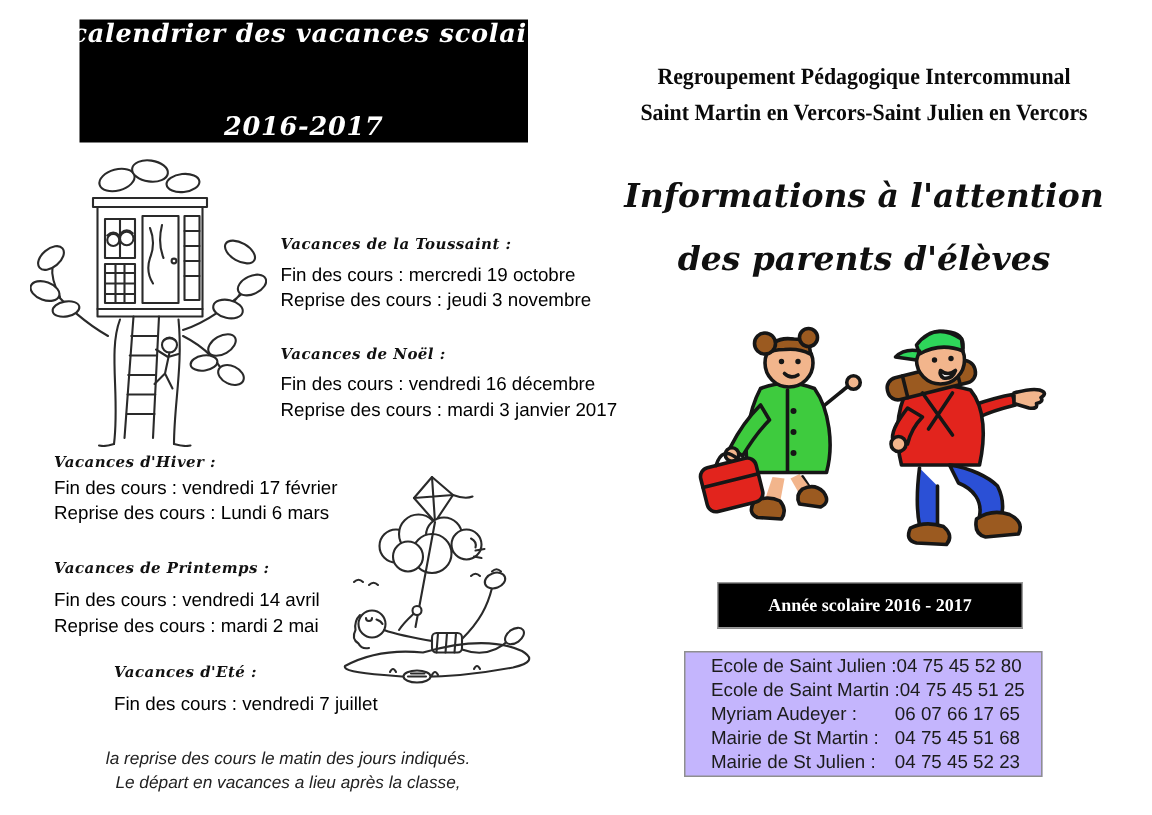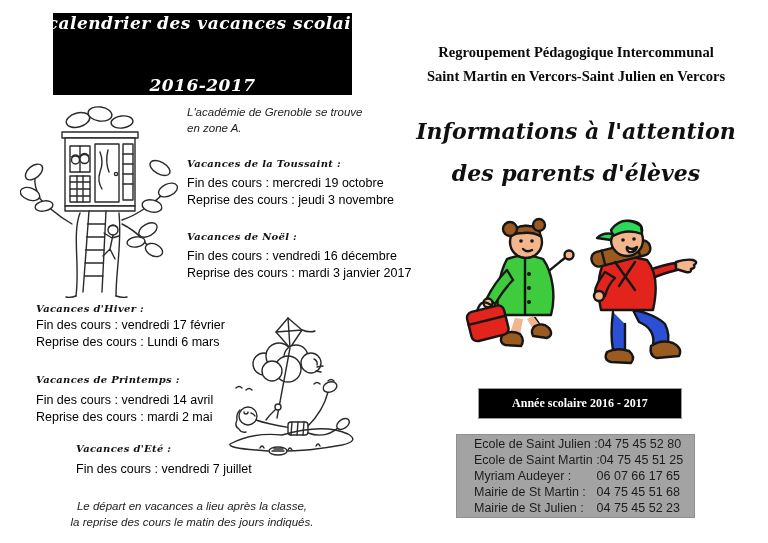--- a/index.html
+++ b/index.html
@@ -31,21 +31,21 @@
   .rp-script{left:384px;top:118px;width:384px;text-align:center;
     font-family:"DejaVu Serif",serif;font-style:italic;font-weight:bold;
     font-size:22px;color:#101010;}
   .rp-script .s2{margin-top:16px;}
 
   .banner-right{left:478px;top:388px;width:202px;height:29px;background:#000;
     border:1px solid #9b9b9b;display:flex;align-items:center;justify-content:center;}
   .banner-right span{color:#fff;font-family:"Liberation Serif",serif;font-weight:bold;
     font-size:12px;white-space:nowrap;}
 
-  .contact-box{left:456px;top:434px;width:239px;height:84px;background:#a3a3a3;
+  .contact-box{left:456px;top:434px;width:239px;height:84px;background:#c4b5fd;
     border:1px solid #8f8f8f;box-sizing:border-box;display:flex;flex-direction:column;
     justify-content:center;padding:2px 14px 2px 17px;}
   .contact-row{display:flex;justify-content:space-between;font-size:12.5px;
     line-height:16.2px;color:#1c1c1c;white-space:nowrap;}
 
   svg{display:block;}
   .ink{stroke:#2a2a2a;stroke-width:1.4;fill:none;stroke-linecap:round;stroke-linejoin:round;}
   .inkf{stroke:#2a2a2a;stroke-width:1.4;fill:#fff;stroke-linecap:round;stroke-linejoin:round;}
   .cart{stroke:#161616;stroke-width:2.4;stroke-linecap:round;stroke-linejoin:round;}
 </style>
@@ -102,21 +102,20 @@
       <path class="ink" d="M56 194 q-6 2 -10 1 M96 194 q7 2 11 1"></path>
 
       <path class="ink" d="M69 109 L63 190 M86 109 L82 190"></path>
       <path class="ink" d="M67.5 122 L85 122 M66.5 135 L84.5 135 M65.5 148 L84 148 M65 161 L83.5 161 M64.5 174 L83 174"></path>
       <circle class="inkf" cx="93" cy="128" r="5"></circle>
       <path class="ink" d="M89 125 q4 -3 8 0"></path>
       <path class="ink" d="M93 133 L90 147 M92 136 L84 131 M92 136 L99 134 M90 147 L83 154 M90 147 L95 157"></path>
     </svg>
   </div>
 
-  <div class="abs zone-note">L'académie de Grenoble se trouve en zone A.</div>
 
   <div class="abs" style="left:187px;top:158px;">
     <div class="vac-title">Vacances de la Toussaint :</div>
     <div class="vac-lines" style="margin-top:7px;">
       <div>Fin des cours : mercredi 19 octobre</div>
       <div>Reprise des cours : jeudi 3 novembre</div>
     </div>
   </div>
 
   <div class="abs" style="left:187px;top:231px;">
@@ -184,22 +183,22 @@
       <ellipse class="inkf" cx="121" cy="112" rx="7" ry="4.5" transform="rotate(-35 121 112)"></ellipse>
 
       <path class="ink" d="M8 132 q22 -12 52 -9 q42 -12 66 -1 q12 7 -6 11 q-48 9 -86 5 q-28 -2 -26 -6 z"></path>
       <path class="ink" d="M38 136 q2 -4 4 0 M66 138 q2 -4 4 0 M94 134 q2 -4 4 0"></path>
       <ellipse class="inkf" cx="56" cy="139" rx="9" ry="4"></ellipse>
       <path class="ink" d="M50 139 l12 0 M52 137 l9 0"></path>
     </svg>
   </div>
 
   <div class="abs footer-note">
+    <div>la reprise des cours le matin des jours indiqués.</div>
     <div>Le départ en vacances a lieu après la classe,</div>
-    <div>la reprise des cours le matin des jours indiqués.</div>
   </div>
 
   <div class="abs rp-header">
     <div>Regroupement Pédagogique Intercommunal</div>
     <div>Saint Martin en Vercors-Saint Julien en Vercors</div>
   </div>
 
   <div class="abs rp-script">
     <div class="s1">Informations à l'attention</div>
     <div class="s2">des parents d'élèves</div>

